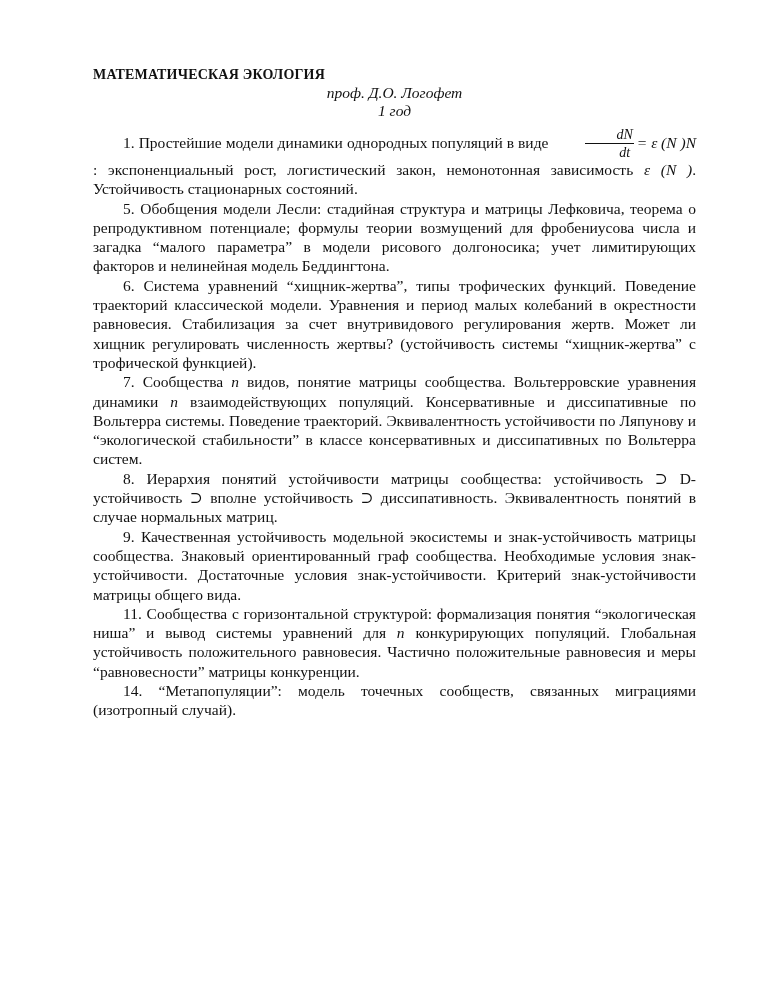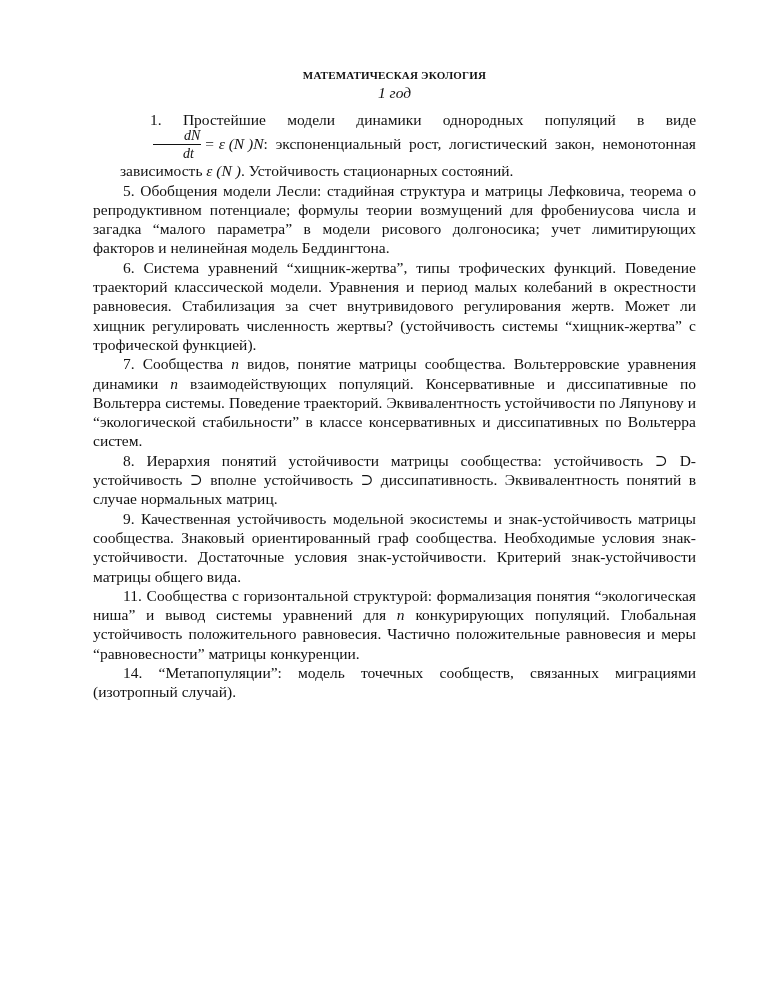--- a/index.html
+++ b/index.html
@@ -1,33 +1,34 @@
 <!DOCTYPE html>
 <html><head>
 <meta charset="utf-8">
 <style>
   html, body { margin: 0; padding: 0; background: #ffffff; }
   body { width: 768px; height: 994px; position: relative; overflow: hidden;
          font-family: "Liberation Serif", "DejaVu Serif", serif; color: #111; }
   .page { position: absolute; left: 93px; top: 66px; width: 603px; }
-  .title { text-align: center; font-weight: bold; font-size: 11px; line-height: 18px; letter-spacing: 0.2px; }
+  .title { text-align: left; font-weight: bold; font-size: 14px; line-height: 18px; letter-spacing: 0.2px; }
   .sub { text-align: center; font-style: italic; font-size: 15.5px; line-height: 18px; }
   .item { font-size: 15.5px; line-height: 19.3px; text-align: justify; text-indent: 30px; margin: 0; hyphens: manual; }
   .eq { display: inline-block; vertical-align: middle; font-style: italic; font-family: "Liberation Serif", serif; }
-  .frac { display: inline-block; vertical-align: middle; text-align: left; margin: 0 3px; line-height: 1; }
+  .frac { display: inline-block; vertical-align: middle; text-align: center; margin: 0 3px; line-height: 1; }
   .frac .num { display: block; border-bottom: 1px solid #111; padding: 0 1px 1px; font-size: 14px; }
   .frac .den { display: block; padding-top: 2px; font-size: 14px; }
   .it { font-style: italic; }
-  .item1 { margin-top: 8px; line-height: 19.3px; margin-left: 27px; }
+  .item1 { margin-top: 8px; line-height: 19.3px; }
 </style>
 </head>
 <body>
 
 <div class="page">
   <div class="title">МАТЕМАТИЧЕСКАЯ ЭКОЛОГИЯ</div>
+  <div class="sub">проф. Д.О. Логофет</div>
   <div class="sub">1 год</div>
 
   <p class="item item1">
     <span>1.</span>
     <span>Простейшие модели динамики однородных популяций в виде</span>
     <span class="eq"><span class="frac"><span class="num">dN</span><span class="den">dt</span></span><span>= ε (N )N</span></span><span>: экспоненциальный рост, логистический закон, немонотонная зависимость</span>
     <span class="it">ε (N )</span><span>. Устойчивость стационарных состояний.</span>
   </p>
 
   <p class="item"><span>5.</span> <span>Обобщения модели Лесли: стадийная структура и матрицы Лефковича, теорема о репродуктивном потенциале; формулы теории возмущений для фробениусова числа и загадка “малого параметра” в модели рисового долгоносика; учет лимитирующих факторов и нелинейная модель Беддингтона.</span></p>

